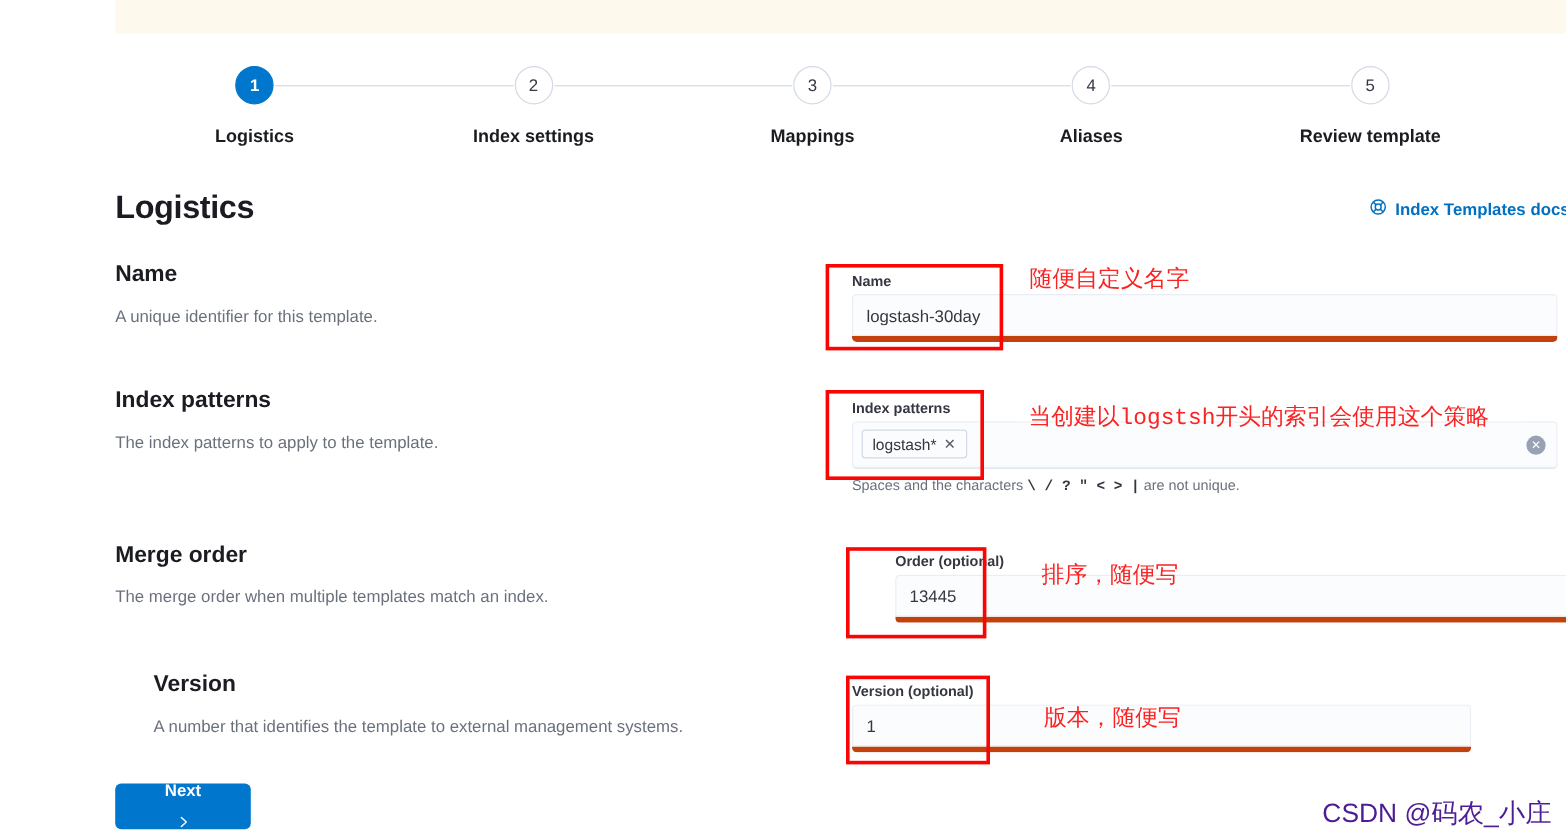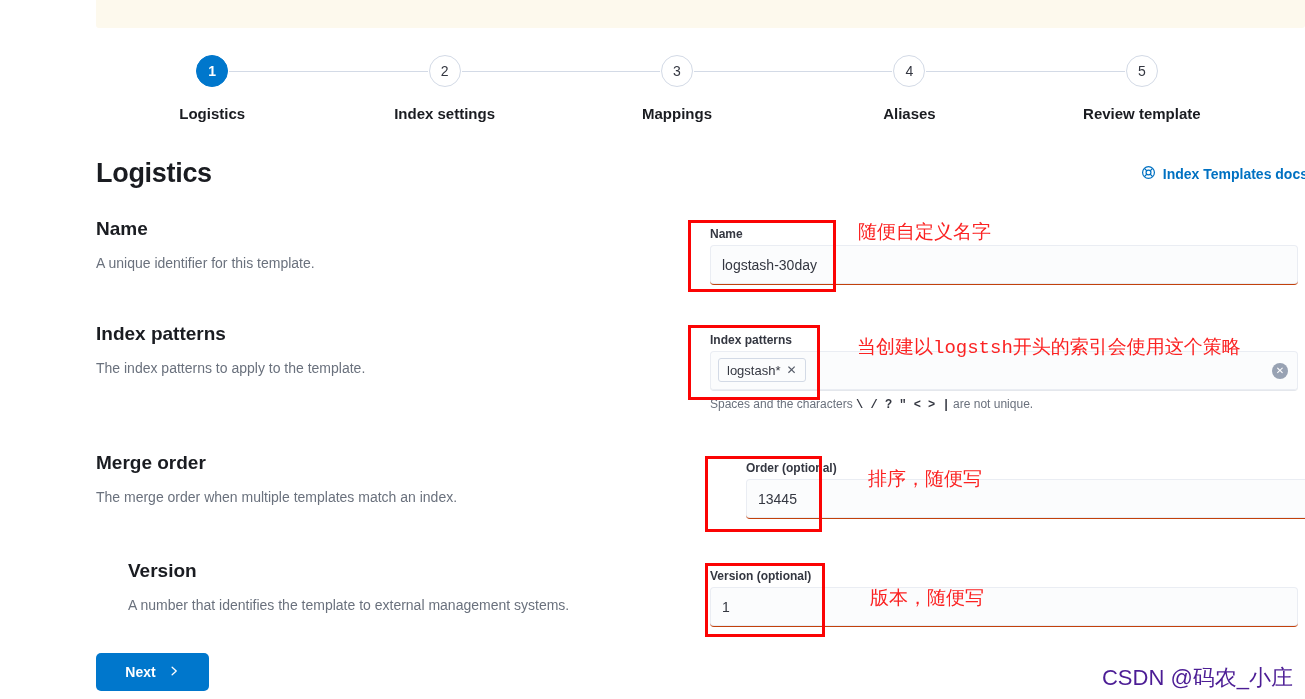--- a/index.html
+++ b/index.html
@@ -109,21 +109,21 @@
     font-weight: bold;
     color: #343741;
     margin-bottom: 4px;
     display: block;
   }
   .field-input {
     width: 100%;
     height: 40px;
     background: #fbfcfd;
     border: none;
-    border-bottom: 1px solid #c2410c;
+    border-bottom: 5px solid #c2410c;
     border-radius: 4px;
     box-shadow: inset 0 0 0 1px rgba(15,39,118,0.07);
     font-family: "Liberation Sans", sans-serif;
     font-size: 14px;
     color: #343741;
     padding: 0 12px;
     outline: none;
   }
   .combo {
     width: 100%;
@@ -199,20 +199,21 @@
     border-radius: 5px;
     color: #ffffff;
     font-family: "Liberation Sans", sans-serif;
     font-size: 14px;
     font-weight: bold;
     display: flex;
     align-items: center;
     justify-content: center;
     gap: 12px;
     cursor: pointer;
+    flex-direction: column;
   }
   .watermark {
     position: absolute;
     right: 12px; bottom: 6px;
     font-size: 22px;
     color: #4c1d95;
     white-space: nowrap;
   }
 </style>
 </head>
@@ -324,21 +325,21 @@
   </div>
 </div>
 <div class="annot-box" style="left:705px; top:456px; width:117px; height:76px;"></div>
 <div class="annot-text" style="left:868px; top:466px;">排序，随便写</div>
 
 <div class="section" style="top:560px;">
   <div class="sec-left" style="top:0;margin-left:32px;">
     <h2 class="sec-h">Version</h2>
     <p class="sec-d">A number that identifies the template to external management systems.</p>
   </div>
-  <div class="field-wrap" style="left:710px; top:9px; width:588px;">
+  <div class="field-wrap" style="left:710px; top:9px; width:516px;">
     <label class="field-label">Version (optional)</label>
     <input class="field-input" type="text" value="1" style="">
   </div>
 </div>
 <div class="annot-box" style="left:705px; top:563px; width:120px; height:74px;"></div>
 <div class="annot-text" style="left:870px; top:585px;">版本，随便写</div>
 
 <button class="next-btn">
   <span>Next</span>
   <span>

